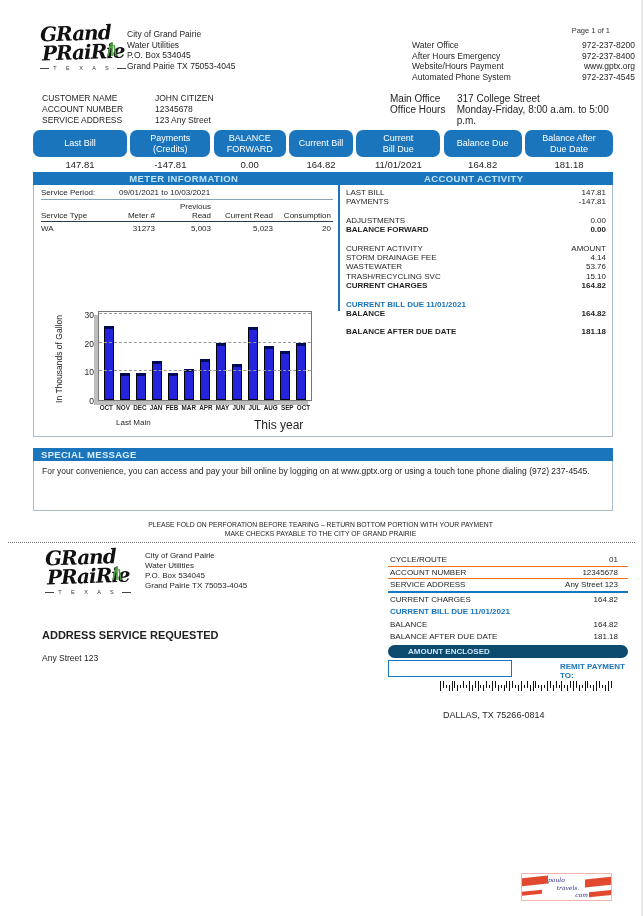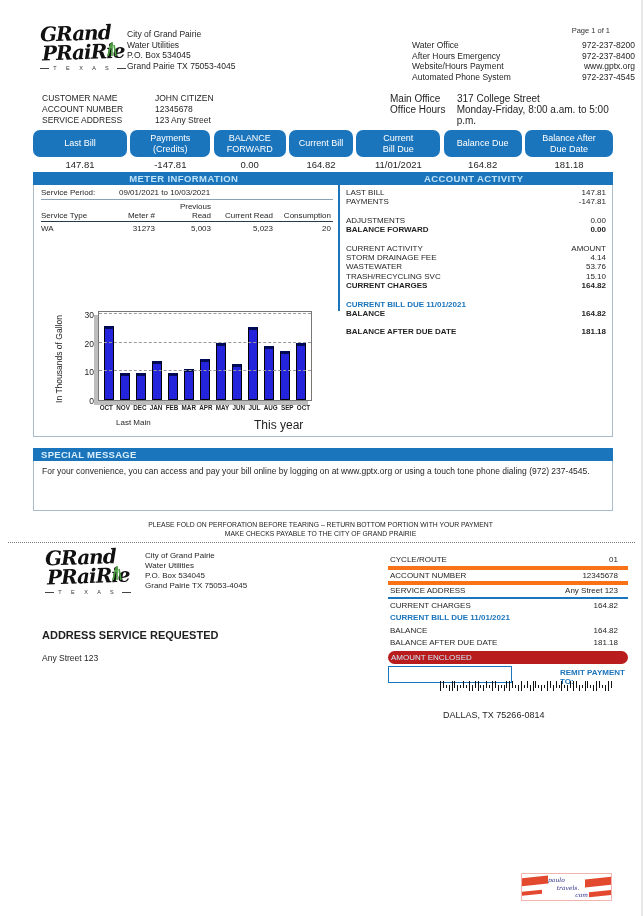--- a/index.html
+++ b/index.html
@@ -96,24 +96,24 @@
   .special-bar { position:absolute; left:33px; top:448px; width:580px; height:13px; background:#1b75bc; color:#d8eefb; font-weight:bold; font-size:9.5px; display:flex; align-items:center; padding-left:8px; letter-spacing:.3px; }
   .special-box { position:absolute; left:33px; top:461px; width:580px; height:50px; border:1px solid #a9bccb; border-top:none; font-size:8.5px; padding:5px 8px; }
 
   
   .fold { position:absolute; left:0; top:521px; width:100%; text-align:center; font-size:6.8px; line-height:8.6px; color:#222; }
   .perf { position:absolute; left:8px; top:542px; width:627px; border-top:1.5px dotted #777; }
 
   
   .stub-addr { position:absolute; left:145px; top:551px; font-size:8px; line-height:10px; }
   .stub-table { position:absolute; left:388px; top:554px; width:240px; font-size:8px; }
-  .srow { display:flex; justify-content:space-between; padding:1px 10px 1.5px 2px; border-bottom:4px solid #f97316; }
+  .srow { display:flex; justify-content:space-between; padding:1px 10px 1.5px 2px; border-bottom:1px solid #f97316; }
   .srow.thick { border-bottom:2.5px solid #1b75bc; }
   .crow { display:flex; justify-content:space-between; padding:2px 10px 1.5px 2px; }
-  .pill { margin-top:2px; background:#b91c1c; color:#cde8fa; font-weight:normal; border-radius:8px; height:13px; display:flex; align-items:center; padding-left:3px; }
+  .pill { margin-top:2px; background:#0c4a6e; color:#cde8fa; font-weight:bold; border-radius:8px; height:13px; display:flex; align-items:center; padding-left:20px; }
   .under-pill { display:flex; justify-content:space-between; margin-top:2px;gap:48px; }
   .amt-input { width:124px; height:17px; border:1.5px solid #1b75bc; background:#fff; }
   .remit-lbl { color:#1b75bc; font-weight:bold; font-size:8px; padding-top:2px; padding-right:2px; }
 
   .addr-svc { position:absolute; left:42px; top:629px; font-size:11px; font-weight:bold; }
   .mail-addr { position:absolute; left:42px; top:653px; font-size:8.5px; }
 
   .barcode { position:absolute; left:440px; top:681px; width:172px; height:10px; display:flex; align-items:center; justify-content:space-between; }
   .bc { width:1px; background:#111; }
   .bc0 { height:3px; }

